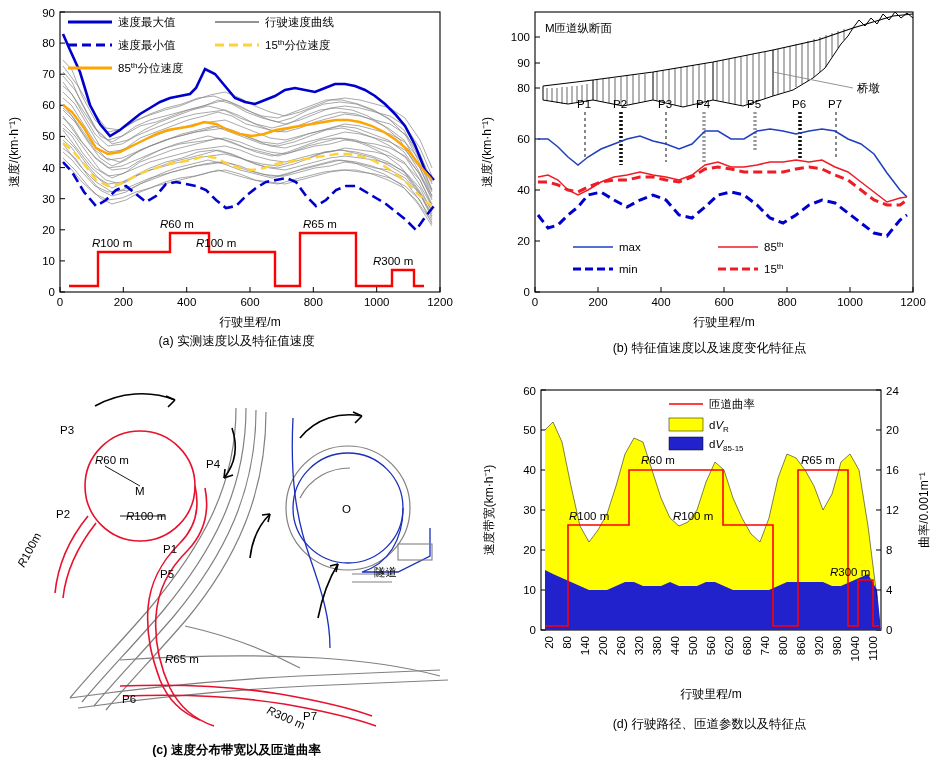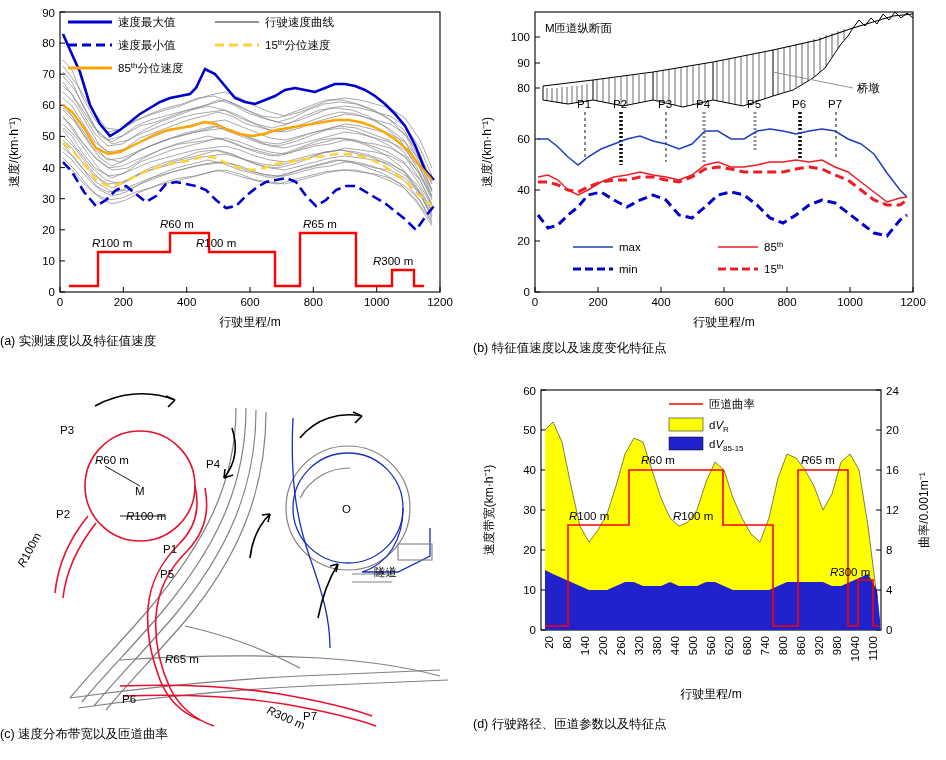--- a/index.html
+++ b/index.html
@@ -1,18 +1,18 @@
 <!DOCTYPE html>
 <html><head>
 <meta charset="utf-8">
 <style>
   html,body{margin:0;padding:0;}
   body{width:946px;height:760px;background:#ffffff;font-family:"Liberation Sans",sans-serif;color:#000;position:relative;overflow:hidden;}
   .panel{position:absolute;}
-  .cap{position:absolute;text-align:left;font-size:12.5px;color:#000;width:100%;}
+  .cap{position:absolute;text-align:center;font-size:12.5px;color:#000;width:100%;}
   svg{display:block;}
   text{font-family:"Liberation Sans",sans-serif;}
   .axlab{font-size:12px;}
   .tick{font-size:11.5px;}
   .leg{font-size:11.5px;}
 </style>
 </head>
 <body>
 
 <div class="panel" style="left:0;top:0;width:473px;height:360px;">
@@ -339,21 +339,21 @@
       <text x="163" y="185">P1</text>
       <text x="24" y="200" font-style="italic" transform="rotate(-62 24 200)">R<tspan font-style="normal">100m</tspan></text>
       <text x="160" y="210">P5</text>
       <text x="374" y="208">隧道</text>
       <text x="165" y="295" font-style="italic">R<tspan font-style="normal">65 m</tspan></text>
       <text x="122" y="335">P6</text>
       <text x="266" y="345" font-style="italic" transform="rotate(24 266 345)">R<tspan font-style="normal">300 m</tspan></text>
       <text x="303" y="352">P7</text>
     </g>
   </svg>
-  <div class="cap" style="top:358px;">(c) 速度分布带宽以及匝道曲率</div>
+  <div class="cap" style="top:374px;font-weight:bold;">(c) 速度分布带宽以及匝道曲率</div>
 </div>
 
 <div class="panel" style="left:473px;top:368px;width:473px;height:392px;">
   <svg width="473" height="362" viewBox="0 0 473 362">
     <defs>
         <clipPath id="clipD">
           <rect x="68" y="22" width="340" height="240"></rect>
         </clipPath>
       </defs>
     <rect x="68" y="22" width="340" height="240" fill="none" stroke="#000" stroke-width="1.1"></rect>

